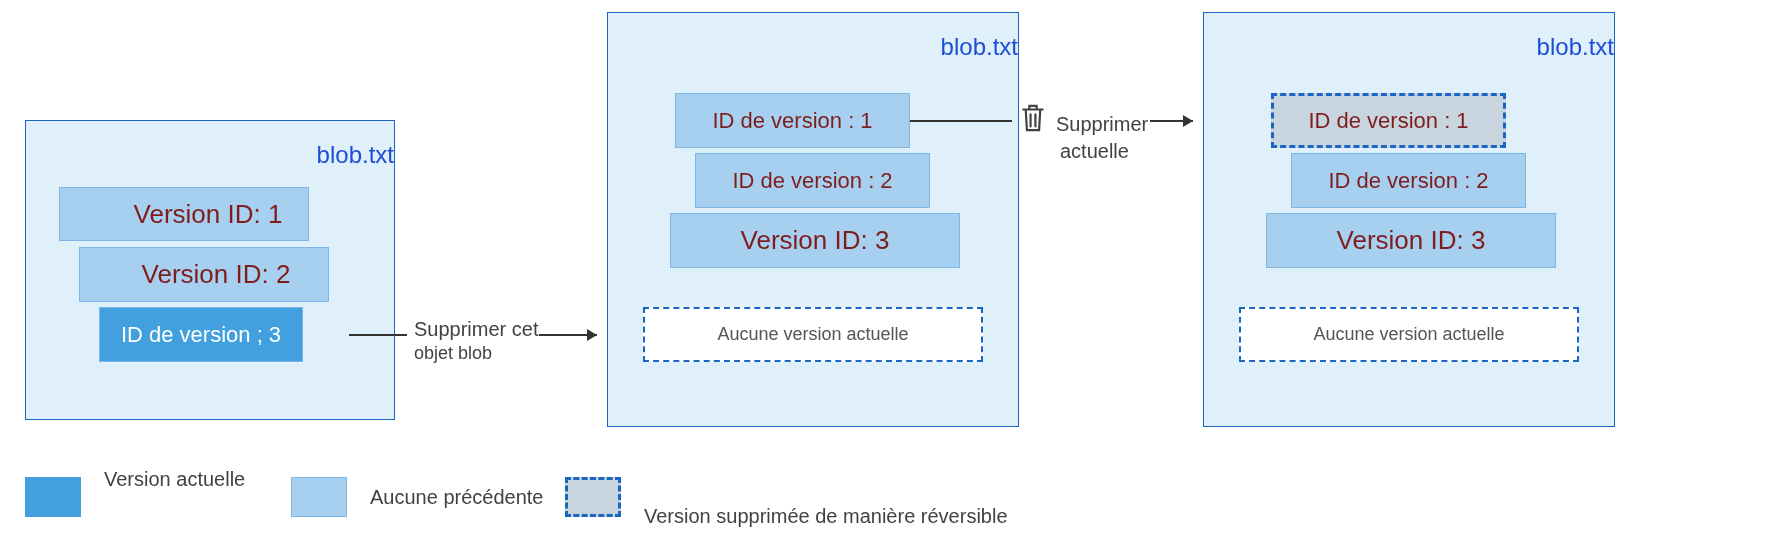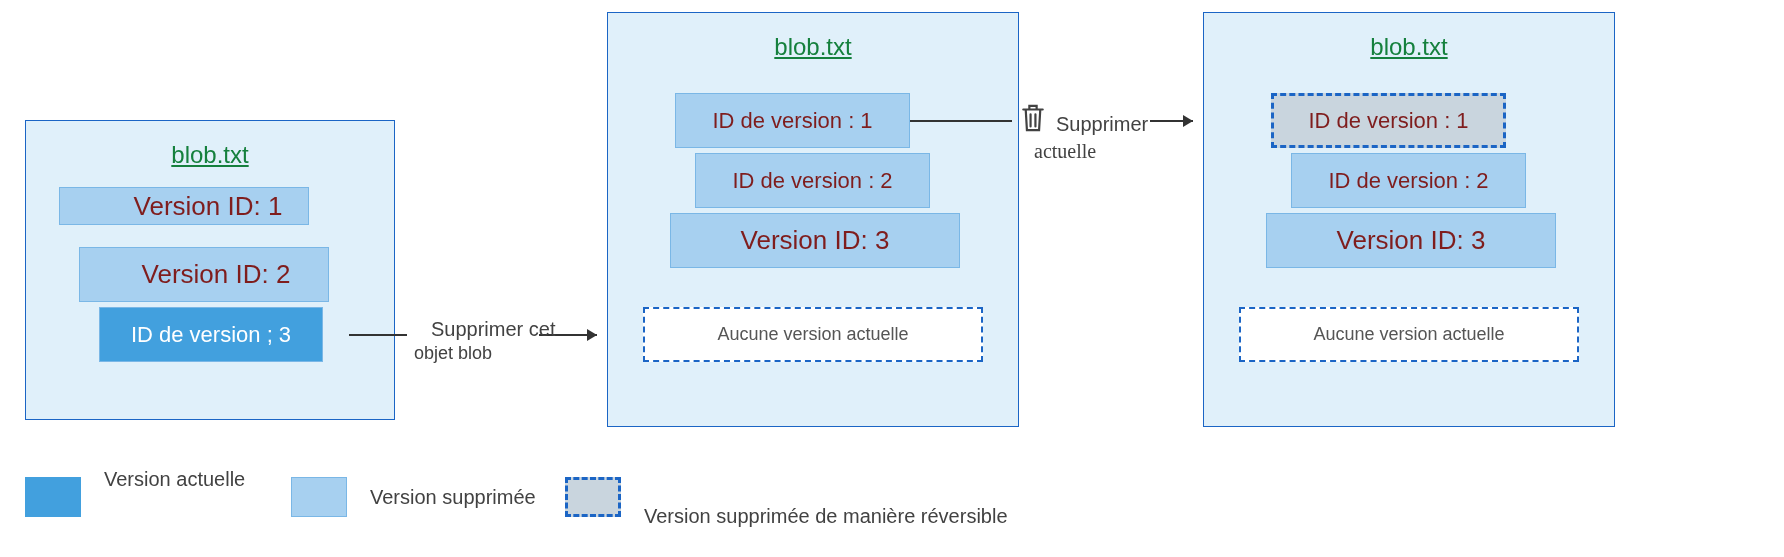--- a/index.html
+++ b/index.html
@@ -12,23 +12,22 @@
   }
   .canvas { position: relative; width: 1784px; height: 557px; }
 
   .blob-box {
     position: absolute;
     background: #e0f0fa;
     border: 1px solid #1b65c5;
   }
   .blob-title {
     font-size: 24px;
-    color: #15803d;
-    text-align: center;
-    text-decoration: underline;
+    color: #1d4ed8;
+    text-align: right;
   }
 
   .vcard {
     position: absolute;
     background: #a7d0f0;
     border: 1px solid #7ab7e6;
     display: flex;
     align-items: center;
     justify-content: center;
     font-size: 22px;
@@ -76,30 +75,30 @@
   .trash-icon { position:absolute; color:#424242; }
 </style>
 </head>
 <body>
 
 <div class="canvas">
 
   <div class="blob-box" style="left:25px; top:120px; width:370px; height:300px;">
     <div class="blob-title" style="margin-top:20px;">blob.txt</div>
   </div>
-  <div class="vcard large" style="left:59px; top:187px; width:250px; height:38px;padding-left:48px;">Version ID: 1</div>
+  <div class="vcard large" style="left:59px; top:187px; width:250px; height:54px;padding-left:48px;">Version ID: 1</div>
   <div class="vcard large" style="left:79px; top:247px; width:250px; height:55px;padding-left:24px;">Version ID: 2</div>
-  <div class="vcard current" style="left:99px; top:307px; width:224px; height:55px; font-size:22px;">ID de version ; 3</div>
+  <div class="vcard current" style="left:99px; top:307px; width:204px; height:55px; font-size:22px;">ID de version ; 3</div>
 
   <svg class="arrow" style="left:349px; top:320px; width:258px; height:40px;">
     <line x1="0" y1="15" x2="58" y2="15" stroke="#333" stroke-width="2"></line>
     <line x1="190" y1="15" x2="248" y2="15" stroke="#333" stroke-width="2"></line>
     <polygon points="248,15 238,9 238,21" fill="#333"></polygon>
   </svg>
-  <div class="label" style="left:431px; top:318px;">Supprimer cet</div>
+  <div class="label" style="left:414px; top:318px;">Supprimer cet</div>
   <div class="label small" style="left:414px; top:343px;">objet blob</div>
 
   <div class="blob-box" style="left:607px; top:12px; width:412px; height:415px;">
     <div class="blob-title" style="margin-top:20px;">blob.txt</div>
   </div>
   <div class="vcard" style="left:675px; top:93px; width:235px; height:55px;">ID de version : 1</div>
   <div class="vcard" style="left:695px; top:153px; width:235px; height:55px;">ID de version : 2</div>
   <div class="vcard large" style="left:670px; top:213px; width:290px; height:55px;">Version ID: 3</div>
   <div class="no-current" style="left:643px; top:307px; width:340px; height:55px;">Aucune version actuelle</div>
 
@@ -107,32 +106,32 @@
     <line x1="0" y1="15" x2="102" y2="15" stroke="#333" stroke-width="2"></line>
     <line x1="240" y1="15" x2="283" y2="15" stroke="#333" stroke-width="2"></line>
     <polygon points="283,15 273,9 273,21" fill="#333"></polygon>
   </svg>
   <div class="trash-icon" style="left:1018px; top:101px;">
     <svg width="30" height="34" viewBox="0 0 24 28">
       <path d="M4 7 h16 M9 7 V4 h6 v3 M6 7 l1 17 h10 l1 -17 M10 11 v10 M14 11 v10" stroke="#424242" stroke-width="1.8" fill="none" stroke-linecap="round"></path>
     </svg>
   </div>
   <div class="label" style="left:1056px; top:106px;margin-top:7px;">Supprimer</div>
-  <div class="label" style="left:1034px; top:140px;font-family:Liberation Serif, serif;">actuelle</div>
+  <div class="label" style="left:1060px; top:140px;">actuelle</div>
 
   <div class="blob-box" style="left:1203px; top:12px; width:412px; height:415px;">
     <div class="blob-title" style="margin-top:20px;">blob.txt</div>
   </div>
   <div class="vcard softdel" style="left:1271px; top:93px; width:235px; height:55px;">ID de version : 1</div>
   <div class="vcard" style="left:1291px; top:153px; width:235px; height:55px;">ID de version : 2</div>
   <div class="vcard large" style="left:1266px; top:213px; width:290px; height:55px;">Version ID: 3</div>
   <div class="no-current" style="left:1239px; top:307px; width:340px; height:55px;">Aucune version actuelle</div>
 
   <div class="legend-sq lg-current" style="left:25px; top:477px;"></div>
   <div class="label" style="left:104px; top:468px;">Version actuelle</div>
 
   <div class="legend-sq lg-prev" style="left:291px; top:477px;"></div>
-  <div class="label" style="left:370px; top:486px;">Version supprimée</div>
+  <div class="label" style="left:370px; top:486px;">Aucune précédente</div>
 
   <div class="legend-sq lg-soft" style="left:565px; top:477px;"></div>
   <div class="label" style="left:644px; top:486px;margin-top:19px;">Version supprimée de manière réversible</div>
 
 </div>
 
 </body></html>

